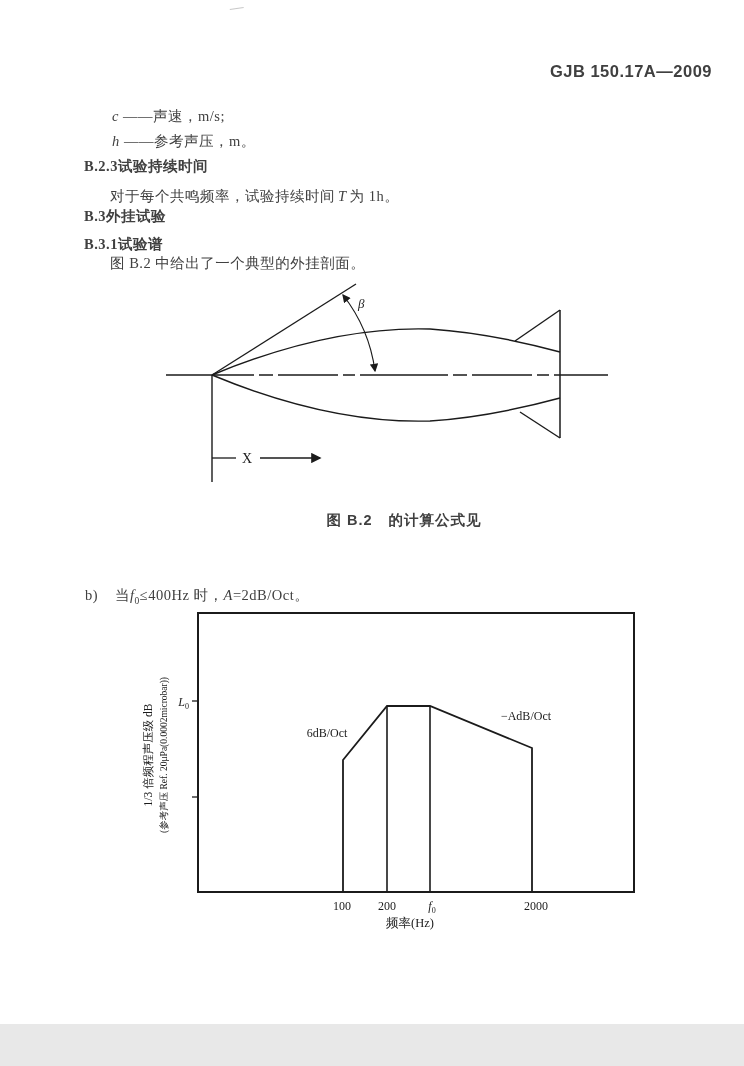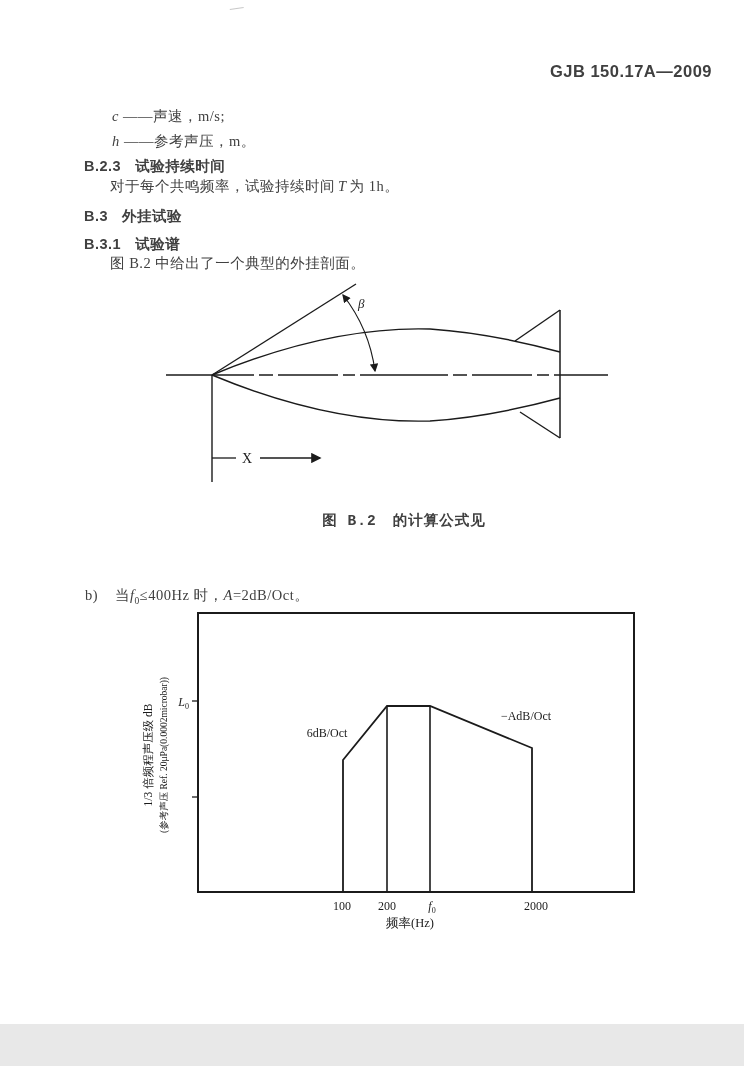--- a/index.html
+++ b/index.html
@@ -4,24 +4,24 @@
 <style>
   html,body{margin:0;padding:0;background:#e8e8e8;}
   .page{
     position:relative;width:744px;height:1024px;background:#ffffff;
     font-family:"Liberation Serif","DejaVu Serif",serif;color:#404040;overflow:hidden;
   }
   .abs{position:absolute;}
   .body-text{font-size:14.5px;letter-spacing:0.5px;white-space:nowrap;}
   .heading{font-family:"Liberation Sans","DejaVu Sans",sans-serif;font-weight:700;
     font-size:14.5px;letter-spacing:0.5px;white-space:nowrap;}
-  .heading .hnum{margin-right:14px;font-family:Liberation Sans, sans-serif;}
+  .heading .hnum{margin-right:0;font-family:Liberation Serif, serif;}
   .caption{font-family:"Liberation Sans","DejaVu Sans",sans-serif;font-weight:700;
     font-size:14.5px;letter-spacing:1px;white-space:nowrap;transform:translateX(-50%);}
-  .caption .cnum{margin-right:16px;font-family:Liberation Mono, monospace;margin-left:24px;}
+  .caption .cnum{margin-right:16px;font-family:Liberation Sans, sans-serif;margin-left:24px;}
   .mvar{font-style:italic;font-family:"Liberation Serif",serif;margin:0 3px;}
   .mvar0{font-style:italic;font-family:"Liberation Serif",serif;}
   sub{font-size:9.5px;font-style:normal;line-height:0;}
   .hdr{font-family:"Liberation Sans","DejaVu Sans",sans-serif;font-weight:700;
     font-size:16.5px;letter-spacing:0.5px;white-space:nowrap;}
   .pageno{font-size:15px;margin-top:35px;}
   .itemlab{display:inline-block;width:30px;}
   .artifact{width:14px;height:4px;border-top:1px solid #9a9a9a;opacity:.55;transform:rotate(-8deg);}
   svg text{font-family:"Liberation Serif","DejaVu Serif",serif;fill:#1b1b1b;}
 </style>
@@ -39,21 +39,21 @@
     <span>——声速，m/s;</span>
   </div>
   <div class="abs body-text" style="left:112px;top:132px">
     <span class="mvar0">h</span>
     <span>——参考声压，m。</span>
   </div>
 
   <div class="abs heading" style="left:84px;top:157px">
     <span class="hnum">B.2.3</span><span>试验持续时间</span>
   </div>
-  <div class="abs body-text" style="left:110px;top:177px">
+  <div class="abs body-text" style="left:110px;top:187px">
     <span>对于每个共鸣频率，试验持续时间</span><i class="mvar">T</i><span>为 1h。</span>
   </div>
 
   <div class="abs heading" style="left:84px;top:207px">
     <span class="hnum">B.3</span><span>外挂试验</span>
   </div>
   <div class="abs heading" style="left:84px;top:235px">
     <span class="hnum">B.3.1</span><span>试验谱</span>
   </div>
   <div class="abs body-text" style="left:110px;top:254px">图 B.2 中给出了一个典型的外挂剖面。</div>

